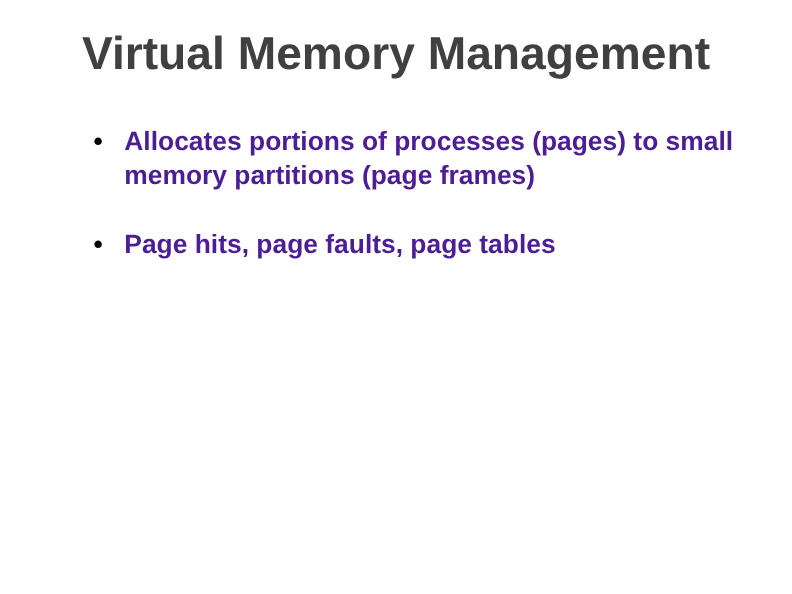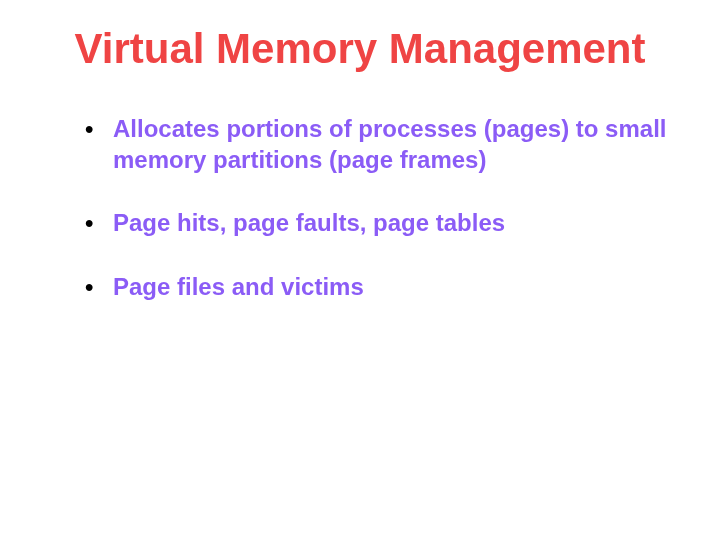--- a/index.html
+++ b/index.html
@@ -10,34 +10,34 @@
     body {
       width: 720px;
       height: 540px;
       background: #ffffff;
       font-family: "Comic Sans MS", "Comic Sans", cursive, sans-serif;
       padding: 20px 40px;
     }
     .title {
       font-size: 42px;
       font-weight: bold;
-      color: #ef4444;
+      color: #404040;
       text-align: center;
       margin-bottom: 40px;
       margin-top: 5px;
     }
     .bullet-list {
       list-style: none;
       padding-left: 45px;
     }
     .bullet-item {
       position: relative;
       font-size: 24px;
       font-weight: bold;
-      color: #8b5cf6;
+      color: #4c1d95;
       margin-bottom: 32px;
       line-height: 1.3;
       padding-left: 28px;
     }
     .bullet-item::before {
       content: "•";
       position: absolute;
       left: 0;
       top: 0;
       font-size: 24px;
@@ -45,14 +45,13 @@
     }
   </style>
 </head>
 <body>
 
 <h1 class="title">Virtual Memory Management</h1>
 
 <ul class="bullet-list">
   <li class="bullet-item">Allocates portions of processes (pages) to small memory partitions (page frames)</li>
   <li class="bullet-item">Page hits, page faults, page tables</li>
-  <li class="bullet-item">Page files and victims</li>
 </ul>
 
 </body></html>

